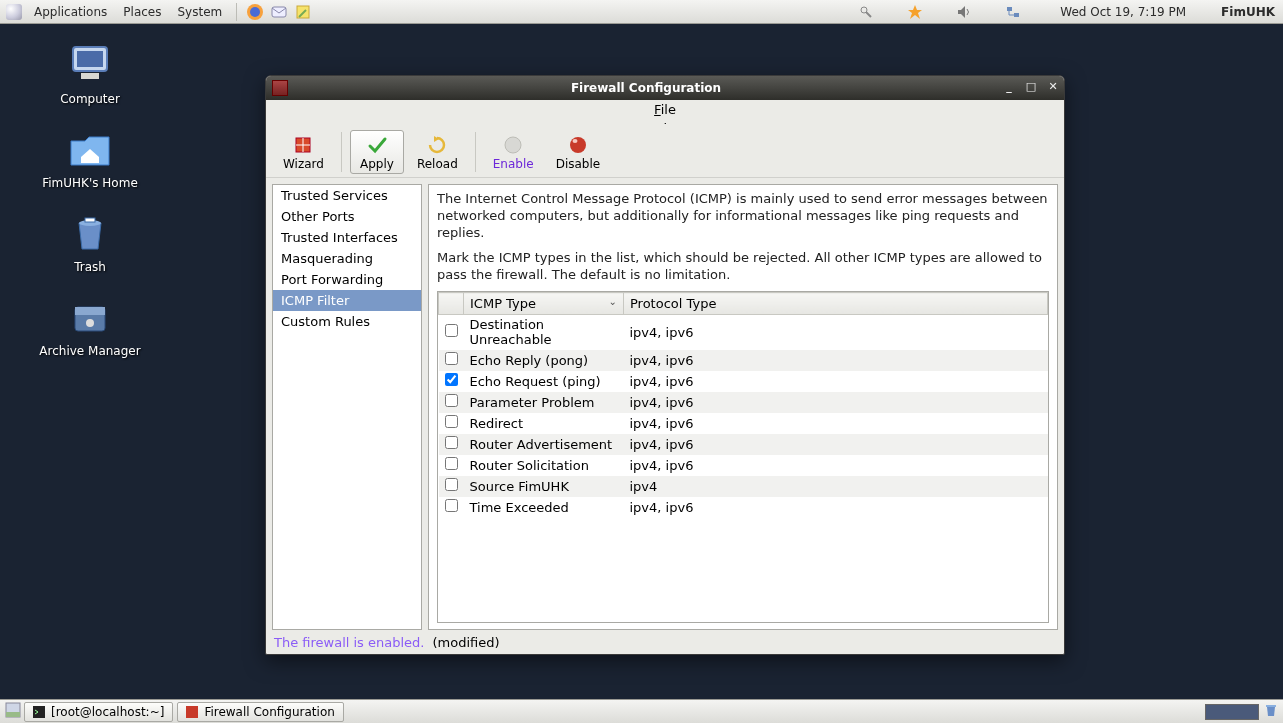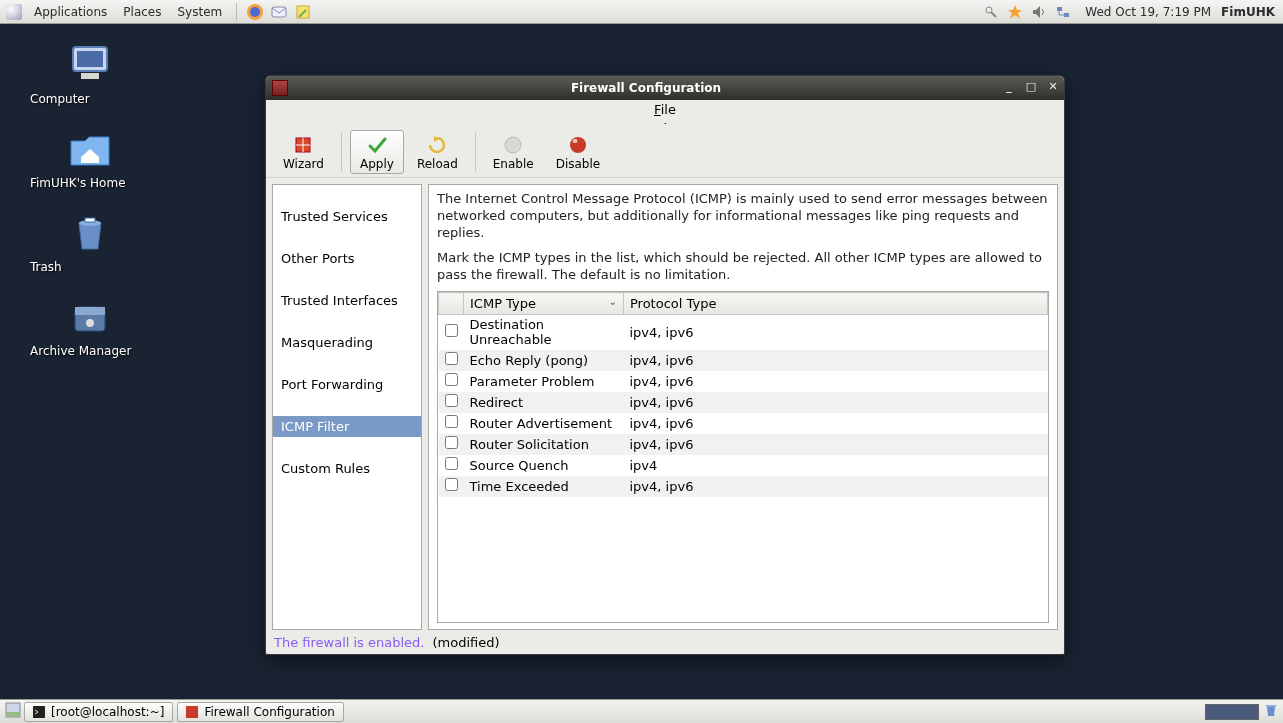--- a/index.html
+++ b/index.html
@@ -4,46 +4,46 @@
 <style>
 * { box-sizing: border-box; margin: 0; padding: 0; font-family: "DejaVu Sans", "Liberation Sans", sans-serif; }
 body { width: 1283px; height: 723px; background: #1a2332; overflow: hidden; position: relative; }
 
 
 .top-panel { position: absolute; top: 0; left: 0; right: 0; height: 24px; background: linear-gradient(#f4f4f2,#dcdcd8); border-bottom: 1px solid #9a9a94; display: flex; align-items: center; font-size: 12px; color: #2c2c2c; }
 .top-panel .foot { width: 16px; height: 16px; margin: 0 4px 0 6px; background: radial-gradient(circle at 30% 30%, #fff 0, #ccd 55%, #99a 100%); border-radius: 3px; }
 .top-panel .menu { padding: 0 8px; cursor: pointer; }
 .top-panel .sep { width: 1px; height: 18px; background: #bcbcb6; margin: 0 6px; }
 .top-panel .icon { width: 20px; height: 20px; display: inline-flex; align-items: center; justify-content: center; margin: 0 2px; cursor: pointer; }
-.top-panel .tray { margin-left: auto; display: flex; align-items: center; padding-right: 8px; }
+.top-panel .tray { margin-left: auto; display: flex; align-items: center; padding-right: 8px; gap: 25px; }
 .top-panel .clock { margin: 0 10px; }
 .top-panel .user { font-weight: bold; }
 
 
-.desktop-icon { position: absolute; width: 120px; text-align: left; color: #fff; font-size: 12px; text-shadow: 1px 1px 2px #000; cursor: pointer; }
+.desktop-icon { position: absolute; width: 120px; text-align: center; color: #fff; font-size: 12px; text-shadow: 1px 1px 2px #000; cursor: pointer; }
 .desktop-icon .glyph { width: 48px; height: 48px; margin: 0 auto 4px; display: flex; align-items: center; justify-content: center; }
 
 
 .window { position: absolute; left: 265px; top: 75px; width: 800px; height: 580px; background: #ebebe7; border: 1px solid #3a3a3a; border-radius: 6px 6px 2px 2px; box-shadow: 0 6px 20px rgba(0,0,0,0.5); display: flex; flex-direction: column; overflow: hidden; }
 .titlebar { height: 24px; background: linear-gradient(#5a5a56,#2e2e2a); color: #fff; display: flex; align-items: center; font-weight: bold; font-size: 12px; }
 .titlebar .ticon { width: 16px; height: 16px; margin: 0 6px; background: linear-gradient(#a44,#722); border: 1px solid #600; }
 .titlebar .title { flex: 1; text-align: center; }
 .titlebar .wbtn { width: 18px; height: 16px; margin: 0 2px; color: #eee; text-align: center; font-size: 11px; cursor: pointer; }
 .menubar { height: 24px; background: #ebebe7; display: flex; align-items: center; font-size: 13px; padding: 0 6px; flex-direction: column; }
 .menubar .mitem { padding: 2px 8px; cursor: pointer; }
 .menubar .mitem u { text-decoration: underline; }
 .toolbar { height: 54px; background: #ebebe7; display: flex; align-items: center; padding: 2px 6px 0; border-bottom: 1px solid #d0d0cc; }
 .toolbar .tbtn { display: flex; flex-direction: column; align-items: center; justify-content: center; padding: 2px 8px; margin: 0 2px; font-size: 12px; cursor: pointer; min-width: 54px; border-radius: 3px; border: 1px solid transparent; }
 .toolbar .tbtn.active { border: 1px solid #a9a9a4; background: linear-gradient(#fff,#e8e8e4); }
-.toolbar .tbtn.disabled { color: #000000; }
+.toolbar .tbtn.disabled { color: #6d28d9; }
 .toolbar .iconwrap { width: 24px; height: 24px; display: flex; align-items: center; justify-content: center; }
 .toolbar .vsep { width: 1px; height: 40px; background: #c8c8c2; margin: 0 6px; }
 .content { flex: 1; display: flex; padding: 6px 6px 0; gap: 6px; overflow: hidden; }
 .sidebar { width: 150px; background: #fff; border: 1px solid #a9a9a4; overflow: auto; }
-.sidebar .sitem { padding: 3px 8px; font-size: 13px; cursor: pointer; margin-top: 21px; }
+.sidebar .sitem { padding: 3px 8px; font-size: 13px; cursor: pointer; }
 .sidebar .sitem.selected { background: #7a99c7; color: #fff; }
 .mainpane { flex: 1; background: #fff; border: 1px solid #a9a9a4; padding: 6px 8px; display: flex; flex-direction: column; overflow: hidden; }
 .desc { font-size: 13px; color: #222; margin-bottom: 8px; line-height: 1.3; }
 .tablewrap { flex: 1; border: 1px solid #a9a9a4; overflow: auto; background: #fff; }
 table { width: 100%; border-collapse: collapse; font-size: 13px; }
 th { text-align: left; background: linear-gradient(#f6f6f4,#e6e6e2); border: 1px solid #c8c8c2; padding: 3px 6px; font-weight: normal; position: sticky; top: 0; }
 th .sort { float: right; font-size: 10px; color: #555; }
 td { padding: 2px 6px; border-bottom: 1px solid transparent; }
 tr:nth-child(even) td { background: #f1f1ef; }
 td.cb { width: 22px; text-align: center; }
@@ -242,20 +242,25 @@
                 <td class="cb"><input type="checkbox" style=""></td>
                 <td>Destination Unreachable</td>
                 <td>ipv4, ipv6</td>
               </tr>
               <tr>
                 <td class="cb"><input type="checkbox" style=""></td>
                 <td>Echo Reply (pong)</td>
                 <td>ipv4, ipv6</td>
               </tr>
               <tr>
+                <td class="cb"><input type="checkbox" checked="" style=""></td>
+                <td>Echo Request (ping)</td>
+                <td>ipv4, ipv6</td>
+              </tr>
+              <tr>
                 <td class="cb"><input type="checkbox" style=""></td>
                 <td>Parameter Problem</td>
                 <td>ipv4, ipv6</td>
               </tr>
               <tr>
                 <td class="cb"><input type="checkbox" style=""></td>
                 <td>Redirect</td>
                 <td>ipv4, ipv6</td>
               </tr>
               <tr>
@@ -263,21 +268,21 @@
                 <td>Router Advertisement</td>
                 <td>ipv4, ipv6</td>
               </tr>
               <tr>
                 <td class="cb"><input type="checkbox" style=""></td>
                 <td>Router Solicitation</td>
                 <td>ipv4, ipv6</td>
               </tr>
               <tr>
                 <td class="cb"><input type="checkbox" style=""></td>
-                <td>Source Quench</td>
+                <td>Source FimUHK</td>
                 <td>ipv4</td>
               </tr>
               <tr>
                 <td class="cb"><input type="checkbox" style=""></td>
                 <td>Time Exceeded</td>
                 <td>ipv4, ipv6</td>
               </tr>
             </tbody>
         </table>
       </div>

